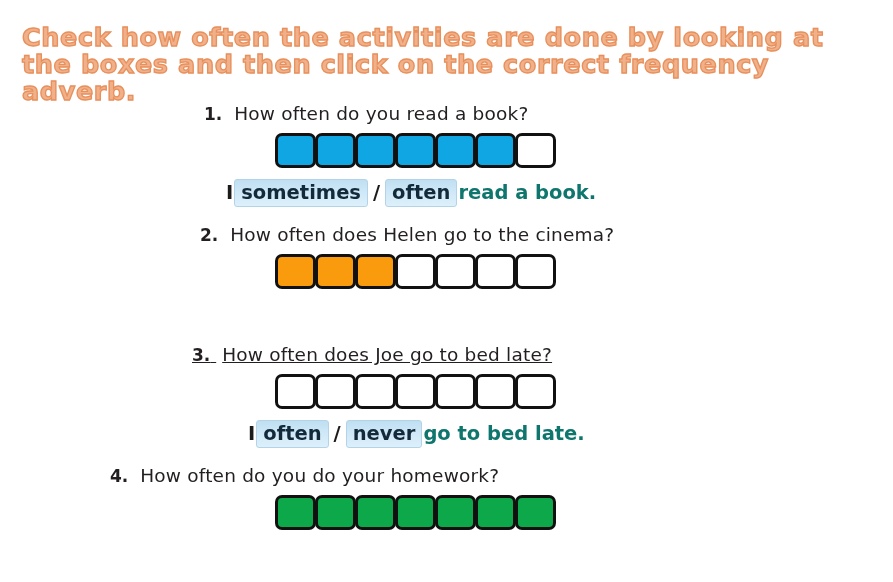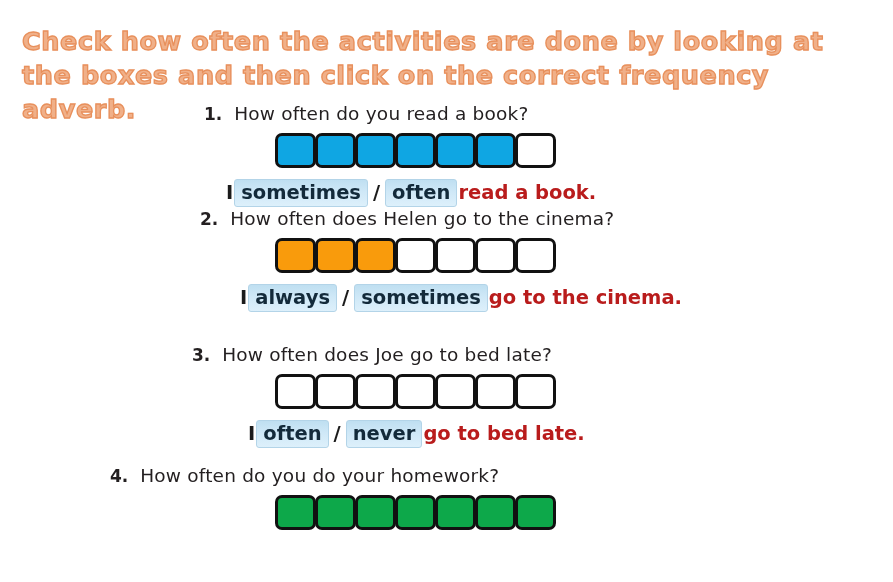--- a/index.html
+++ b/index.html
@@ -17,49 +17,49 @@
 
   
   #worksheet-title {
     position: absolute;
     left: 22px;
     top: 24px;
     width: 855px;
     font-family: "DejaVu Sans", sans-serif;
     font-weight: bold;
     font-size: 25.5px;
-    line-height: 34px;
+    line-height: 27px;
     letter-spacing: 0.6px;
     color: #F0B089;
     -webkit-text-stroke: 1.3px #E8905C;
     text-shadow: 0 0 1px #E8905C;
     white-space: normal;
   }
 
   
   .question-block {
     position: absolute;
     left: 0;
     width: 776px;
   }
   .q1 { top: 103px; }
-  .q2 { top: 208px; }
+  .q2 { top: 224px; }
   .q3 { top: 344px; }
   .q4 { top: 465px; }
 
   .question-line {
     text-align: left;
     font-family: "DejaVu Sans", sans-serif;
     font-size: 18.5px;
     color: #231f20;
     white-space: nowrap;
     padding-left: 204px;
   }
   .q2 .question-line { padding-left: 200px; }
-  .q3 .question-line { padding-left: 192px; }
+  .q3 .question-line { padding-left: 192px; text-decoration: underline; }
   .q4 .question-line { padding-left: 110px; }
 
   .q-num {
     font-weight: bold;
     font-size: 17px;
     letter-spacing: 0px;
   }
   .q-text {
     font-size: 18.5px;
     letter-spacing: 0.2px;
@@ -112,21 +112,21 @@
     color: #132a3a;
     font-weight: bold;
     margin: 0 1px;
   }
   .slash {
     font-weight: bold;
     color: #1b1b1b;
     padding: 0 4px;
   }
   .tail {
-    color: #b91c1c;
+    color: #0f766e;
     font-weight: bold;
   }
   .spacer-sm { display:inline-block; width:6px; }
 </style>
 </head>
 <body>
 
 <div id="worksheet-title">Check how often the activities are done by looking at the boxes and then click on the correct frequency adverb.</div>
 
 <div class="question-block q1">
@@ -155,23 +155,20 @@
   </div>
   <div class="boxes-row">
     <div class="freq-box orange"></div>
     <div class="freq-box orange"></div>
     <div class="freq-box orange"></div>
     <div class="freq-box empty"></div>
     <div class="freq-box empty"></div>
     <div class="freq-box empty"></div>
     <div class="freq-box empty"></div>
   </div>
-  <div class="answer-line">
-    <span class="subject-i">I</span><span class="option">always</span><span class="slash">/</span><span class="option">sometimes</span><span class="tail">go to the cinema.</span>
-  </div>
 </div>
 
 <div class="question-block q3">
   <div class="question-line">
     <span class="q-num">3.</span>
     <span class="spacer-sm"></span><span class="q-text">How often does Joe go to bed late?</span>
   </div>
   <div class="boxes-row">
     <div class="freq-box empty"></div>
     <div class="freq-box empty"></div>

